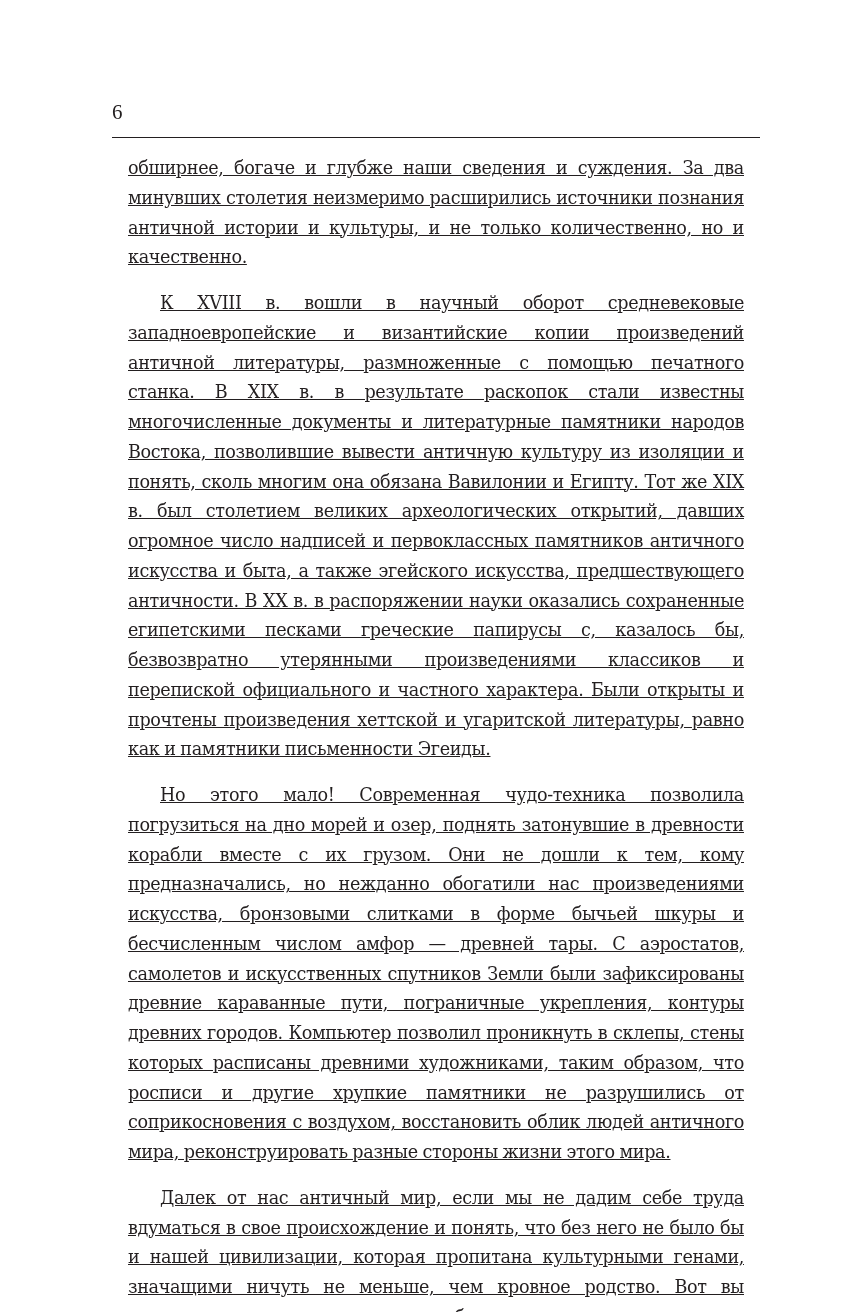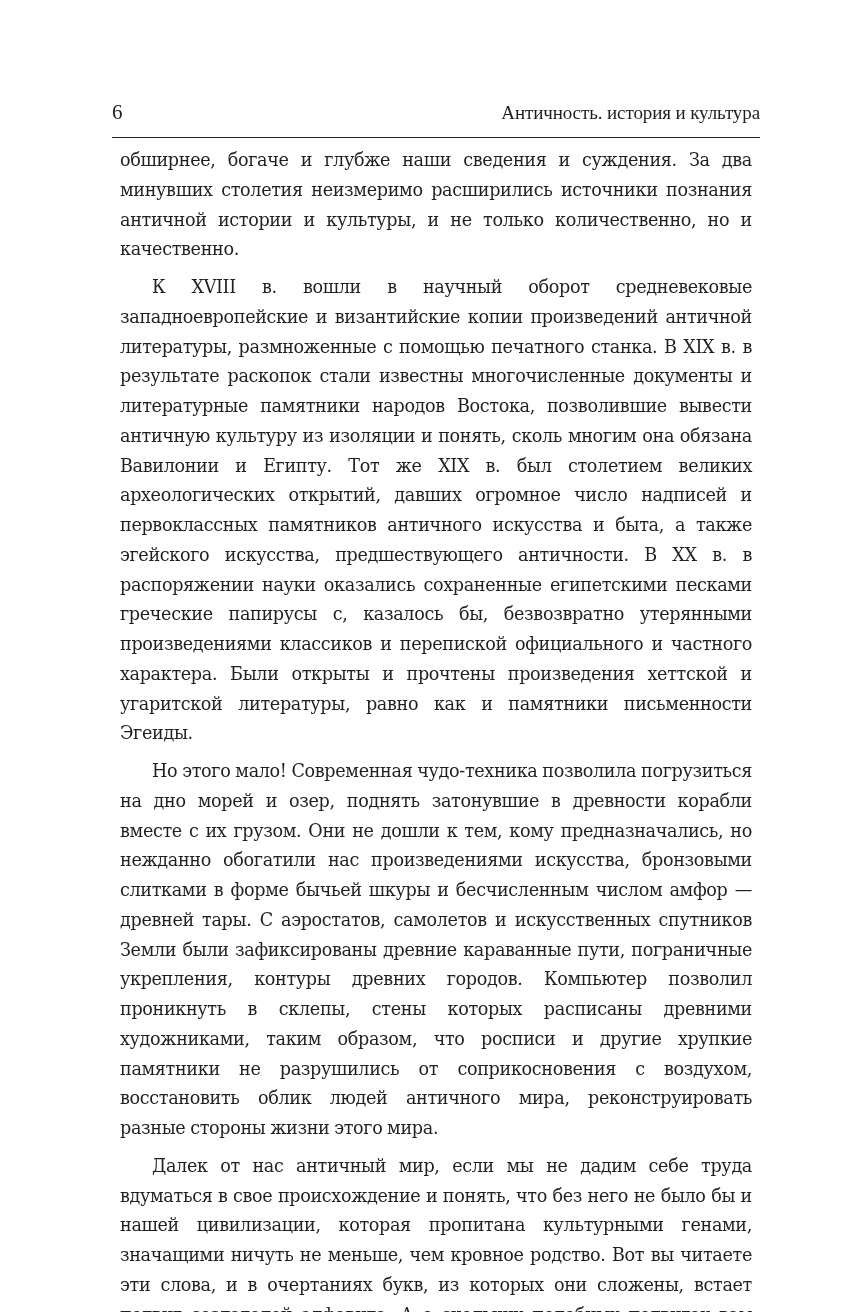--- a/index.html
+++ b/index.html
@@ -46,34 +46,34 @@
   .body-text {
     font-family: "DejaVu Serif", "Liberation Serif", serif;
     font-size: 17.6px;
     line-height: 29.75px;
     text-align: justify;
     letter-spacing: -0.35px;
     word-spacing: -0.5px;
     hyphens: manual;
   }
   .body-text p {
-    margin: 8px;
+    margin: 16px;
     text-indent: 32px;
+    text-decoration: underline;
   }
   .body-text p.continued {
     text-indent: 0;
   }
 </style>
 </head>
 <body>
 
 <div class="page">
   <div class="running-head">
     <span class="page-number">6</span>
-    <span class="running-title">Античность. история и культура</span>
   </div>
   <div class="head-rule"></div>
 
   <div class="body-text">
     <p class="continued">обширнее, богаче и глубже наши сведения и суждения. За два минувших столетия неизмеримо расширились источники познания античной истории и культуры, и не только количественно, но и качественно.</p>
     <p>К XVIII в. вошли в научный оборот средневековые западноевропейские и византийские копии произведений античной литературы, размноженные с помощью печатного станка. В XIX в. в результате раскопок стали известны многочисленные документы и литературные памятники народов Востока, позволившие вывести античную культуру из изоляции и понять, сколь многим она обязана Вавилонии и Египту. Тот же XIX в. был столетием великих археологических открытий, давших огромное число надписей и первоклассных памятников античного искусства и быта, а также эгейского искусства, предшествующего античности. В XX в. в распоряжении науки оказались сохраненные египетскими песками греческие папирусы с, казалось бы, безвозвратно утерянными произведениями классиков и перепиской официального и частного характера. Были открыты и прочтены произведения хеттской и угаритской литературы, равно как и памятники письменности Эгеиды.</p>
     <p>Но этого мало! Современная чудо-техника позволила погрузиться на дно морей и озер, поднять затонувшие в древности корабли вместе с их грузом. Они не дошли к тем, кому предназначались, но нежданно обогатили нас произведениями искусства, бронзовыми слитками в форме бычьей шкуры и бесчисленным числом амфор — древней тары. С аэростатов, самолетов и искусственных спутников Земли были зафиксированы древние караванные пути, пограничные укрепления, контуры древних городов. Компьютер позволил проникнуть в склепы, стены которых расписаны древними художниками, таким образом, что росписи и другие хрупкие памятники не разрушились от соприкосновения с воздухом, восстановить облик людей античного мира, реконструировать разные стороны жизни этого мира.</p>
     <p>Далек от нас античный мир, если мы не дадим себе труда вдуматься в свое происхождение и понять, что без него не было бы и нашей цивилизации, которая пропитана культурными генами, значащими ничуть не меньше, чем кровное родство. Вот вы читаете эти слова, и в очертаниях букв, из которых они сложены, встает подвиг создателей алфавита. А о скольких подобных подвигах вам еще предстоит узнать!</p>
   </div>
 </div>

